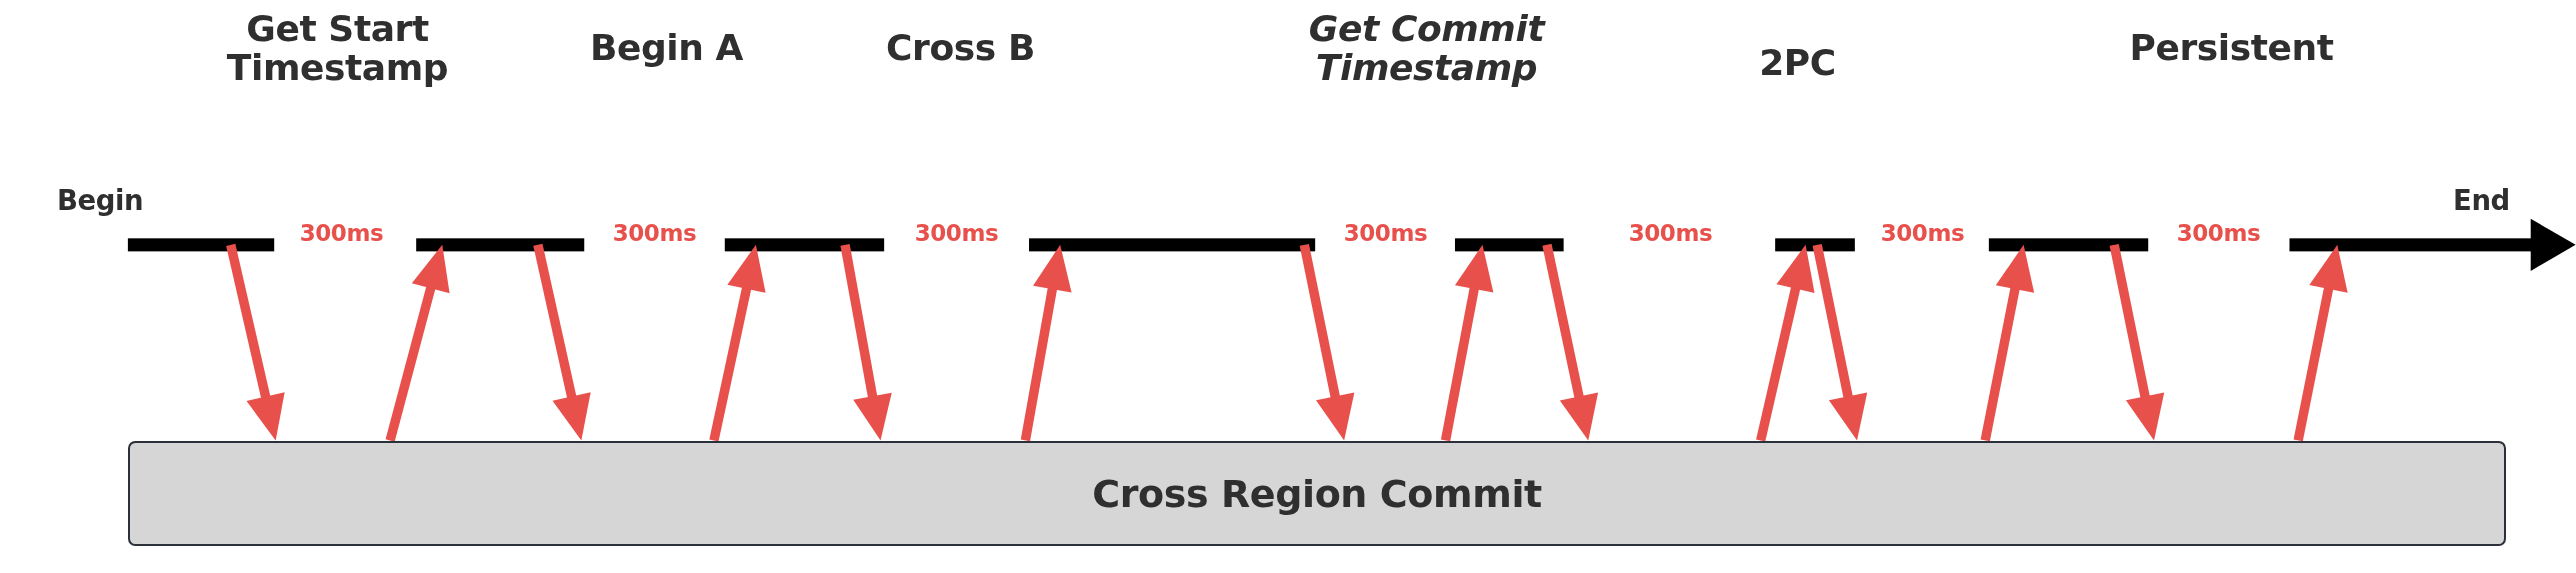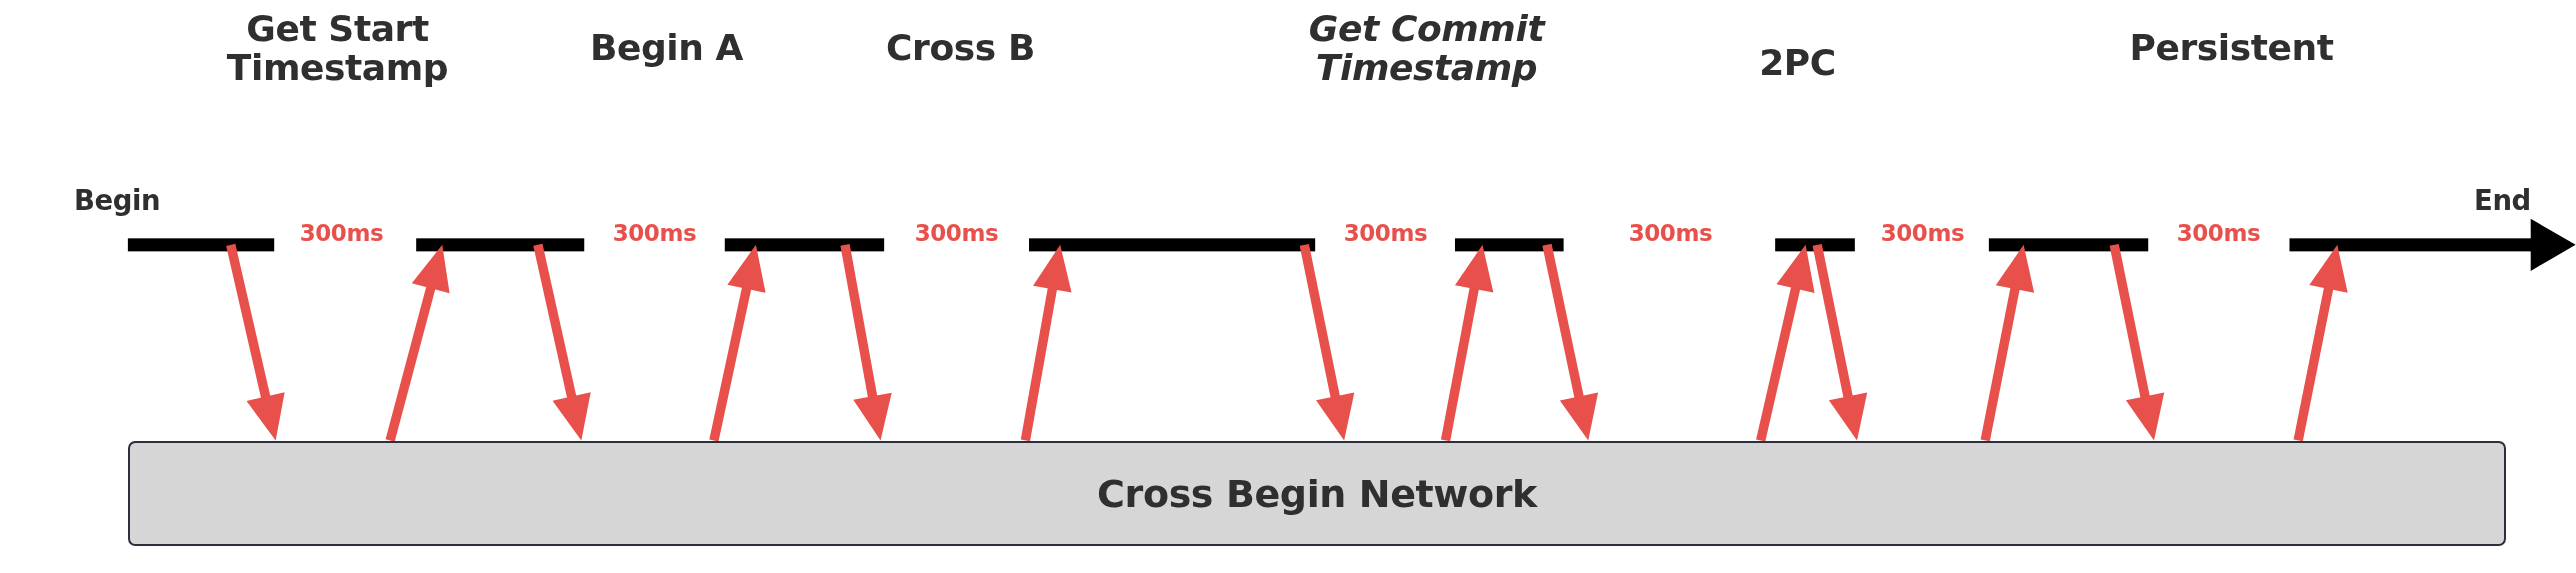--- a/index.html
+++ b/index.html
@@ -61,23 +61,23 @@
       <div class="phase-label" style="left: 120px; top: 10px; width: 435px;">Get Start
 Timestamp</div>
       <div class="phase-label" style="left: 449px; top: 29px; width: 435px;">Begin A</div>
       <div class="phase-label" style="left: 743px; top: 29px; width: 435px;">Cross B</div>
       <div class="phase-label" style="left: 1209px; top: 10px; width: 435px; font-style: italic;">Get Commit
 Timestamp</div>
       <div class="phase-label" style="left: 1580px; top: 44px; width: 435px;">2PC</div>
       <div class="phase-label" style="left: 2014px; top: 29px; width: 435px;">Persistent</div>
     </div>
 
-  <div class="endpoint-label" id="begin-label" style="left:74px; top:184px;">Begin</div>
+  <div class="endpoint-label" id="begin-label" style="left:57px; top:184px;">Begin</div>
 
-  <div class="endpoint-label" id="end-label" style="left:2453px; top:184px;margin-left:21px;">End</div>
+  <div class="endpoint-label" id="end-label" style="left:2453px; top:184px;">End</div>
 
   <div id="gap-label-group">
       <div class="gap-label" style="left: 262px; top: 220px; width: 159px;">300ms</div>
       <div class="gap-label" style="left: 575px; top: 220px; width: 159px;">300ms</div>
       <div class="gap-label" style="left: 877px; top: 220px; width: 159px;">300ms</div>
       <div class="gap-label" style="left: 1306px; top: 220px; width: 159px;">300ms</div>
       <div class="gap-label" style="left: 1591px; top: 220px; width: 159px;">300ms</div>
       <div class="gap-label" style="left: 1843px; top: 220px; width: 159px;">300ms</div>
       <div class="gap-label" style="left: 2139px; top: 220px; width: 159px;">300ms</div>
     </div>
@@ -150,17 +150,17 @@
           <line x1="3172" y1="608" x2="3217.37089005392" y2="381.1455497304005" stroke="#e8504b" stroke-width="13" stroke-linecap="butt"></line>
           <polygon points="3226,338 3240.3164778650876,404.09113754156806 3187.365121377778,393.5008662441061" fill="#e8504b"></polygon>
         </g>
       </g>
     <g id="axis-arrowhead-group">
         <polygon points="3493,302 3555,338 3493,374" fill="#000000"></polygon>
       </g>
   </svg>
 
   <div class="network-box" id="network-box" style="left: 128px; top: 441px; width: 2378px; height: 105px; background: rgb(214, 214, 214); border-color: rgb(43, 48, 59);">
-    <span class="network-label">Cross Begin Network</span>
+    <span class="network-label">Cross Region Commit</span>
   </div>
 
 </div>
 
 
 </body></html>

